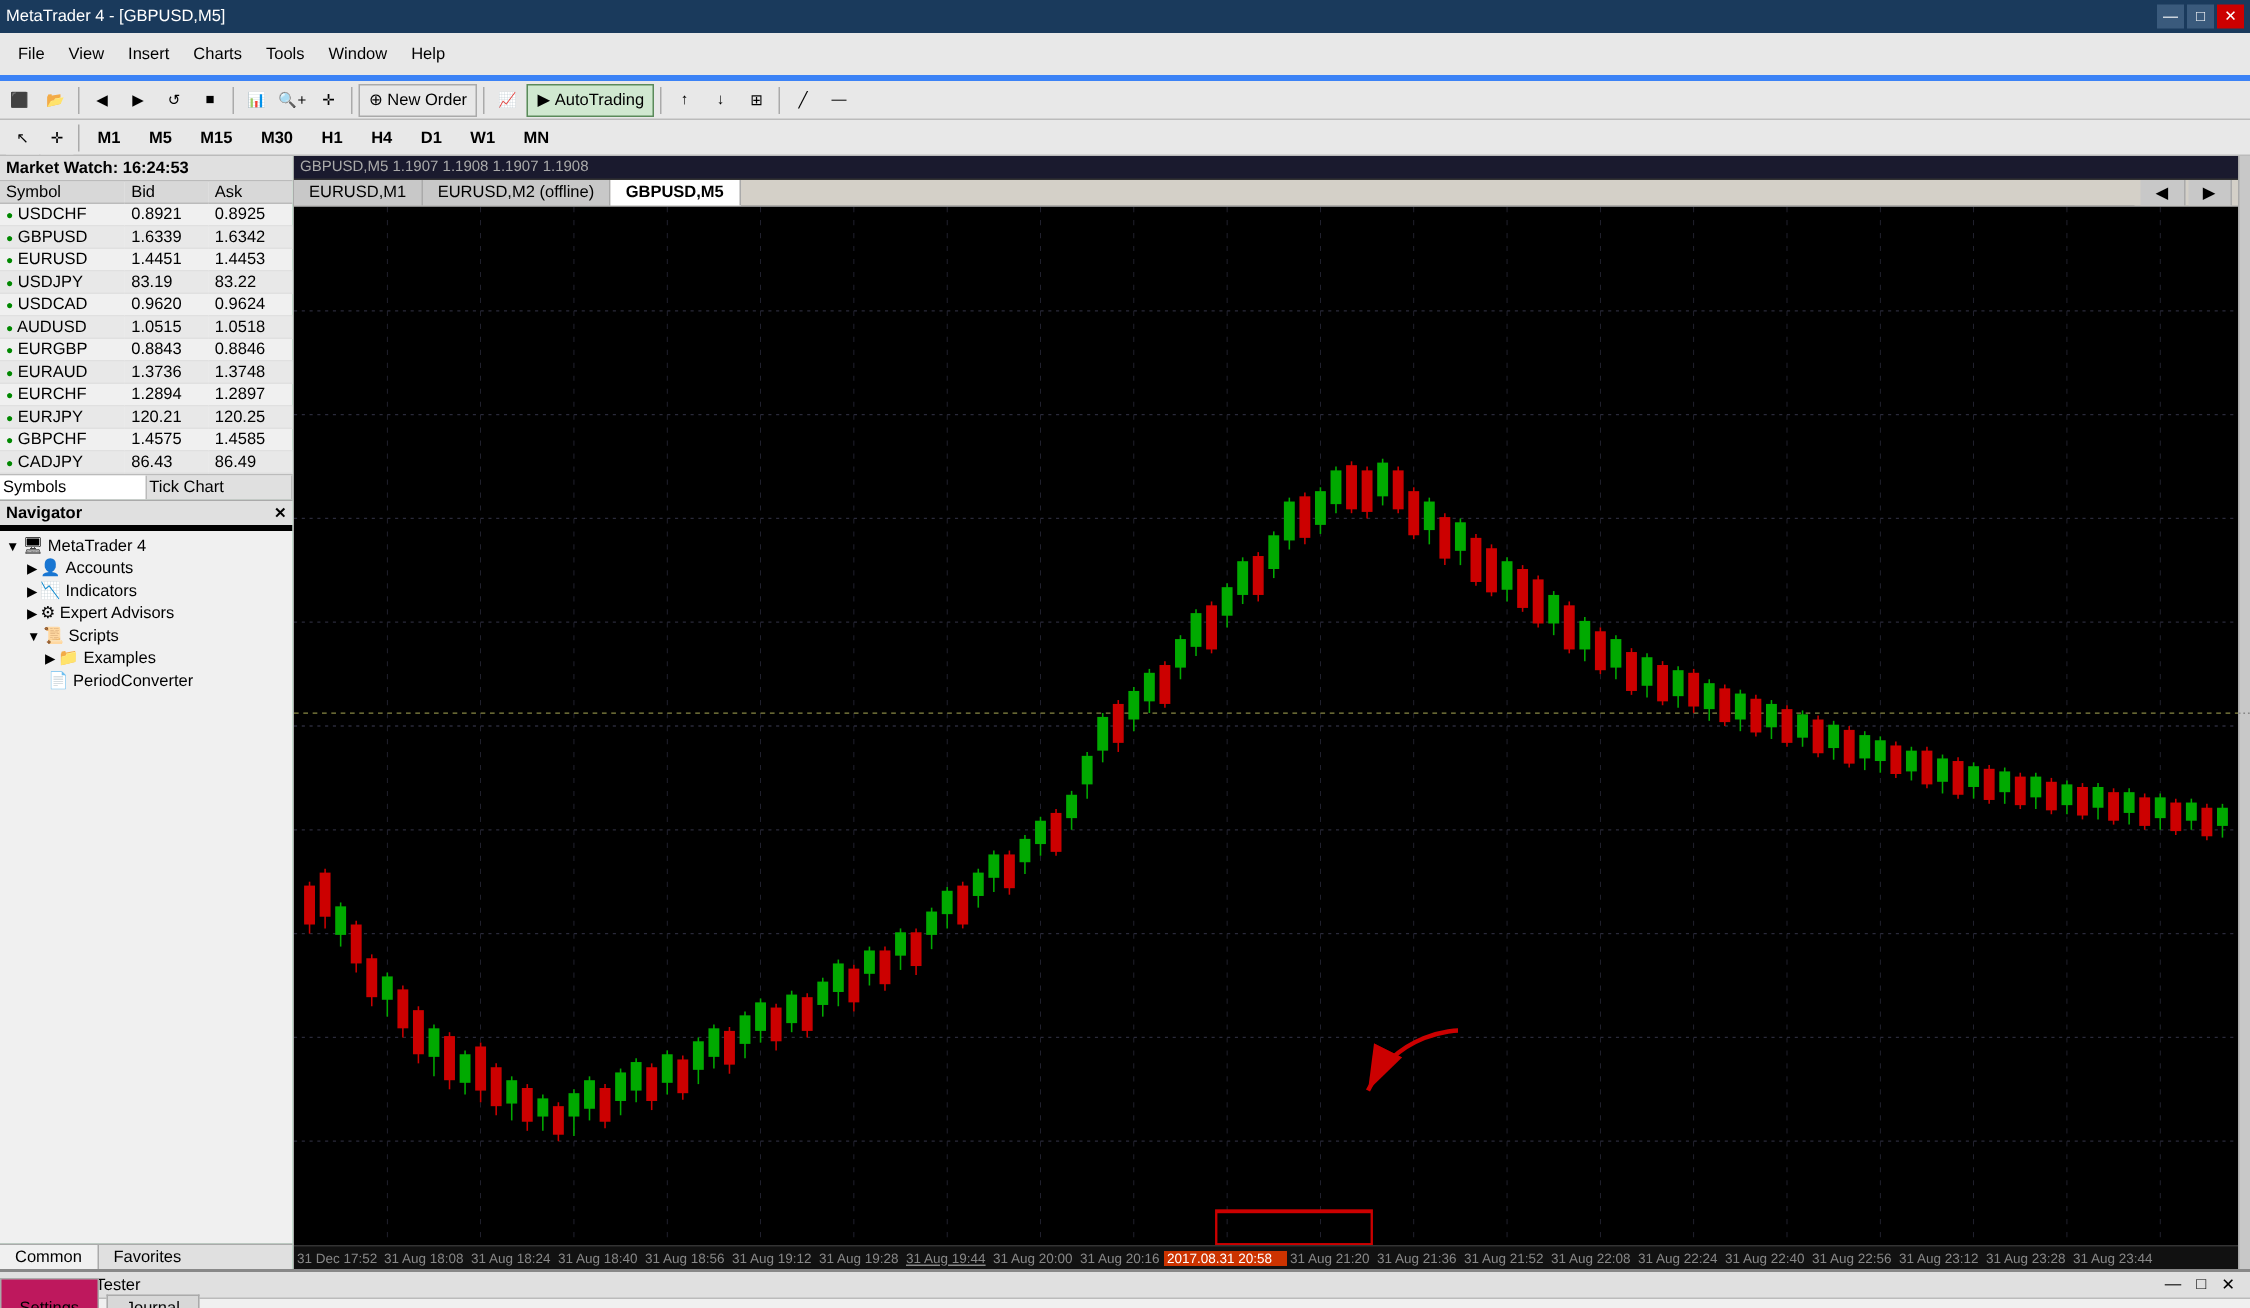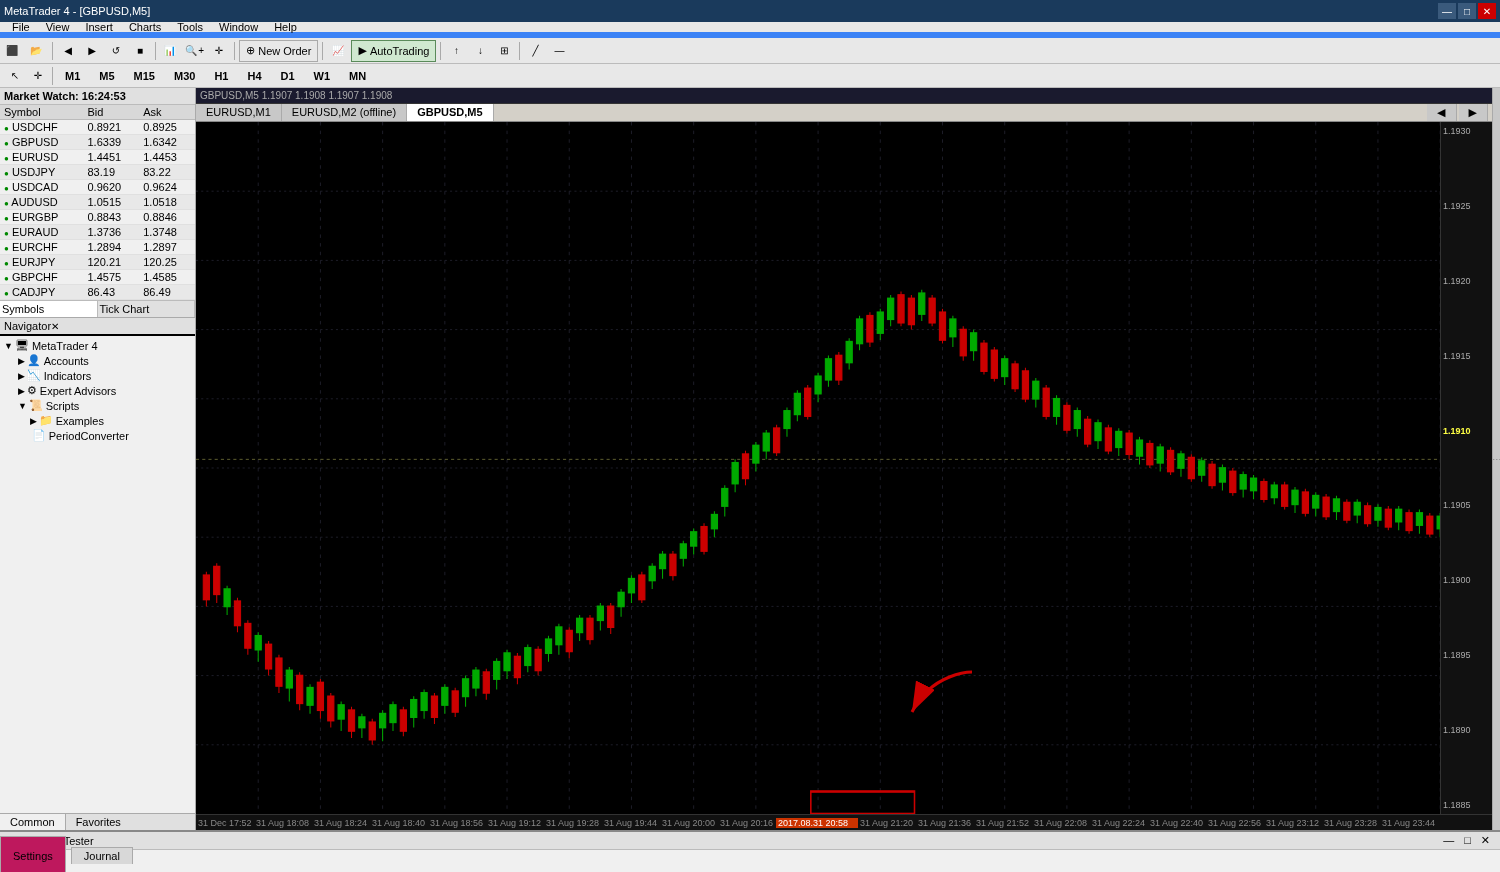--- a/index.html
+++ b/index.html
@@ -5,21 +5,21 @@
     * { margin: 0; padding: 0; box-sizing: border-box; }
     body { width: 1500px; height: 872px; background: #c0c0c0; font-family: 'Segoe UI', Tahoma, sans-serif; font-size: 11px; overflow: hidden; user-select: none; }
 
     
     #title-bar { background: #1a3a5c; color: #fff; height: 22px; display: flex; align-items: center; justify-content: space-between; padding: 0 4px; }
     #title-bar .controls { display: flex; gap: 2px; }
     #title-bar .controls span { width: 18px; height: 16px; display: flex; align-items: center; justify-content: center; cursor: pointer; font-size: 10px; background: #3a5a7c; }
     #title-bar .controls span:last-child { background: #c00; }
 
     
-    #menu-bar { background: #e8e8e8; height: 16px; display: flex; align-items: center; padding: 0 4px; border-bottom: 6px solid #3b82f6; }
+    #menu-bar { background: #e8e8e8; height: 32px; display: flex; align-items: center; padding: 0 4px; border-bottom: 4px solid #3b82f6; }
     #menu-bar span { padding: 0 8px; cursor: pointer; font-size: 11px; height: 100%; display: flex; align-items: center; }
 
     
     #toolbar1 { background: #e8e8e8; height: 26px; display: flex; align-items: center; padding: 0 2px; border-bottom: 1px solid #bbb; gap: 2px; }
     .tb-btn { width: 22px; height: 22px; display: flex; align-items: center; justify-content: center; background: #e8e8e8; border: 1px solid transparent; cursor: pointer; font-size: 10px; }
     .tb-sep { width: 1px; height: 18px; background: #aaa; margin: 0 2px; }
     .tb-btn-wide { height: 22px; padding: 0 6px; display: flex; align-items: center; justify-content: center; background: #e8e8e8; border: 1px solid #aaa; cursor: pointer; font-size: 11px; gap: 3px; }
     .autotrading { background: #d0e8d0 !important; border: 1px solid #5a8a5a !important; }
 
     
@@ -38,21 +38,21 @@
     #mw-table { width: 100%; border-collapse: collapse; font-size: 11px; }
     #mw-table th { background: #d8d8d8; padding: 1px 4px; text-align: left; border-bottom: 1px solid #bbb; font-weight: normal; }
     #mw-table tr:nth-child(even) { background: #e8e8e8; }
     #mw-table td { padding: 1px 4px; border-bottom: 1px solid #e0e0e0; }
     #mw-tabs { display: flex; border-top: 1px solid #bbb; }
     #mw-tabs span { flex: 1; padding: 2px; cursor: pointer; font-size: 11px; border-right: 1px solid #bbb; background: #e0e0e0; }
     #mw-tabs span.active { background: #fff; border-bottom: none; }
 
     
     #navigator { background: #f0f0f0; border-top: 1px solid #aaa; flex: 1; overflow: hidden; }
-    #nav-header { background: #e0e0e0; padding: 2px 4px; font-size: 11px; font-weight: normal; border-bottom: 2px solid #000000; display: flex; align-items: center; }
+    #nav-header { background: #e0e0e0; padding: 2px 4px; font-size: 11px; font-weight: bold; border-bottom: 4px solid #000000; display: flex; justify-content: space-between; align-items: center; }
     #nav-header .close-btn { cursor: pointer; font-size: 10px; }
     .nav-tree { padding: 2px; }
     .nav-item { display: flex; align-items: center; padding: 1px 2px; cursor: pointer; font-size: 11px; }
     .nav-item .arrow { margin-right: 2px; font-size: 9px; }
     .nav-item .icon { margin-right: 3px; }
     .nav-indent { padding-left: 16px; }
     .nav-indent2 { padding-left: 28px; }
 
     
     #chart-area { flex: 1; background: #1a1a2e; position: relative; overflow: hidden; display: flex; flex-direction: column; }
@@ -649,44 +649,32 @@
           <defs>
             <marker id="arrowhead" markerWidth="10" markerHeight="7" refX="10" refY="3.5" orient="auto">
               <polygon points="0 0, 10 3.5, 0 7" fill="#cc0000"></polygon>
             </marker>
           </defs>
           <path d="M70,5 C70,5 30,5 10,45" stroke="#cc0000" stroke-width="3" fill="none" marker-end="url(#arrowhead)"></path>
         </svg>
       </div>
 
       
-      <div id="price-axis">
-        <span>1.1930</span>
-        <span>1.1925</span>
-        <span>1.1920</span>
-        <span>1.1915</span>
-        <span style="color:#ffff44; font-weight:bold;">1.1910</span>
-        <span>1.1905</span>
-        <span>1.1900</span>
-        <span>1.1895</span>
-        <span>1.1890</span>
-        <span>1.1885</span>
-      </div>
     </div>
 
     <div id="time-axis">
       <div style="display:flex; gap:0; overflow:hidden; width:100%; font-size:9px; color:#888;">
         <span style="min-width:58px; padding:0 2px;">31 Dec 17:52</span>
         <span style="min-width:58px; padding:0 2px;">31 Aug 18:08</span>
         <span style="min-width:58px; padding:0 2px;">31 Aug 18:24</span>
         <span style="min-width:58px; padding:0 2px;">31 Aug 18:40</span>
         <span style="min-width:58px; padding:0 2px;">31 Aug 18:56</span>
         <span style="min-width:58px; padding:0 2px;">31 Aug 19:12</span>
         <span style="min-width:58px; padding:0 2px;">31 Aug 19:28</span>
-        <span style="min-width:58px; padding:0 2px;">31 Aug 19:44</span>
+        <span style="min-width:58px; padding:0 2px;text-decoration:underline;">31 Aug 19:44</span>
         <span style="min-width:58px; padding:0 2px;">31 Aug 20:00</span>
         <span style="min-width:58px; padding:0 2px;">31 Aug 20:16</span>
         <span style="min-width:82px; padding:0 2px; background:#cc3300; color:#fff;">2017.08.31 20:58</span>
         <span style="min-width:58px; padding:0 2px;">31 Aug 21:20</span>
         <span style="min-width:58px; padding:0 2px;">31 Aug 21:36</span>
         <span style="min-width:58px; padding:0 2px;">31 Aug 21:52</span>
         <span style="min-width:58px; padding:0 2px;">31 Aug 22:08</span>
         <span style="min-width:58px; padding:0 2px;">31 Aug 22:24</span>
         <span style="min-width:58px; padding:0 2px;">31 Aug 22:40</span>
         <span style="min-width:58px; padding:0 2px;">31 Aug 22:56</span>

